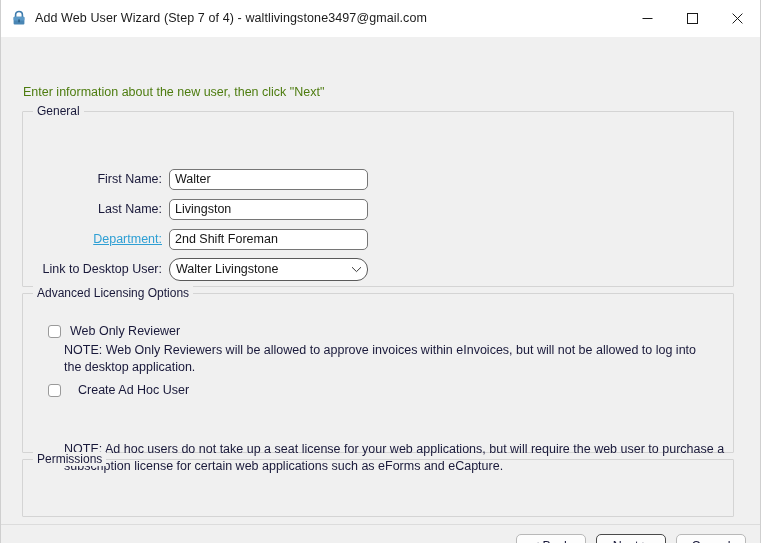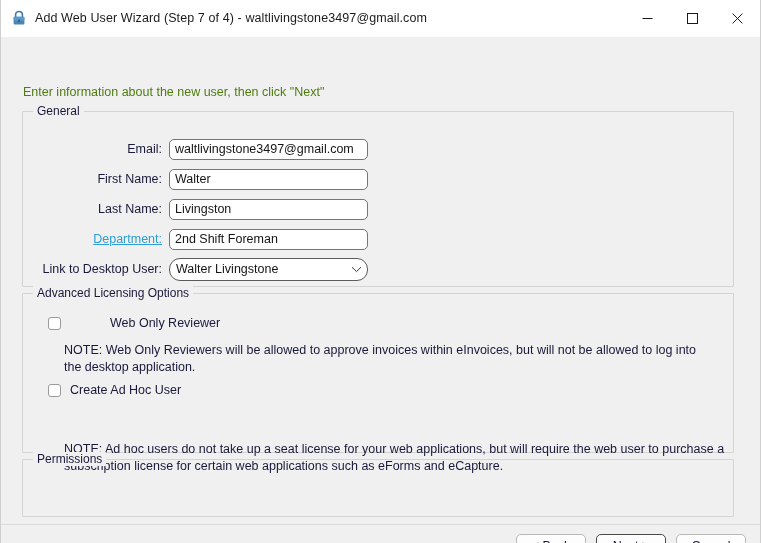--- a/index.html
+++ b/index.html
@@ -268,24 +268,20 @@
     </div>
   </div>
 
   <div class="content">
 
     <div class="instruction">Enter information about the new user, then click "Next"</div>
 
     <div class="group" id="group-general">
       <div class="group-label">General</div>
 
-      <div class="form-row" style="top:26px;">
-        <span class="field-label">Email:</span>
-        <input class="textbox" type="text" value="waltlivingstone3497@gmail.com" style="">
-      </div>
 
       <div class="form-row" style="top:86px;">
         <span class="field-label">Last Name:</span>
         <input class="textbox" type="text" value="Livingston" style="">
       </div>
 
       <div class="form-row" style="top:56px;">
         <span class="field-label">First Name:</span>
         <input class="textbox" type="text" value="Walter" style="">
       </div>
@@ -304,27 +300,27 @@
               <path d="M1 1.2 L5.5 5.6 L10 1.2" fill="none" stroke="#3a3a3a" stroke-width="1"></path>
             </svg>
           </span>
         </div>
       </div>
     </div>
 
     <div class="group" id="group-licensing">
       <div class="group-label">Advanced Licensing Options</div>
 
-      <div class="cbrow" style="left:25px; top:22px;gap:40px;">
+      <div class="cbrow" style="left:25px; top:30px;">
         <span class="checkbox"></span>
         <span class="cb-label">Web Only Reviewer</span>
       </div>
       <div class="note" style="left:41px; top:48px; width:650px;">NOTE: Web Only Reviewers will be allowed to approve invoices within eInvoices, but will not be allowed to log into the desktop application.</div>
 
-      <div class="cbrow" style="left:25px; top:89px;">
+      <div class="cbrow" style="left:25px; top:89px;gap:8px;">
         <span class="checkbox"></span>
         <span class="cb-label">Create Ad Hoc User</span>
       </div>
       <div class="note" style="left:41px; top:111px; width:664px;margin-top:36px;">NOTE: Ad hoc users do not take up a seat license for your web applications, but will require the web user to purchase a subscription license for certain web applications such as eForms and eCapture.</div>
     </div>
 
     <div class="group" id="group-permissions">
       <div class="group-label">Permissions</div>
 
     </div>

